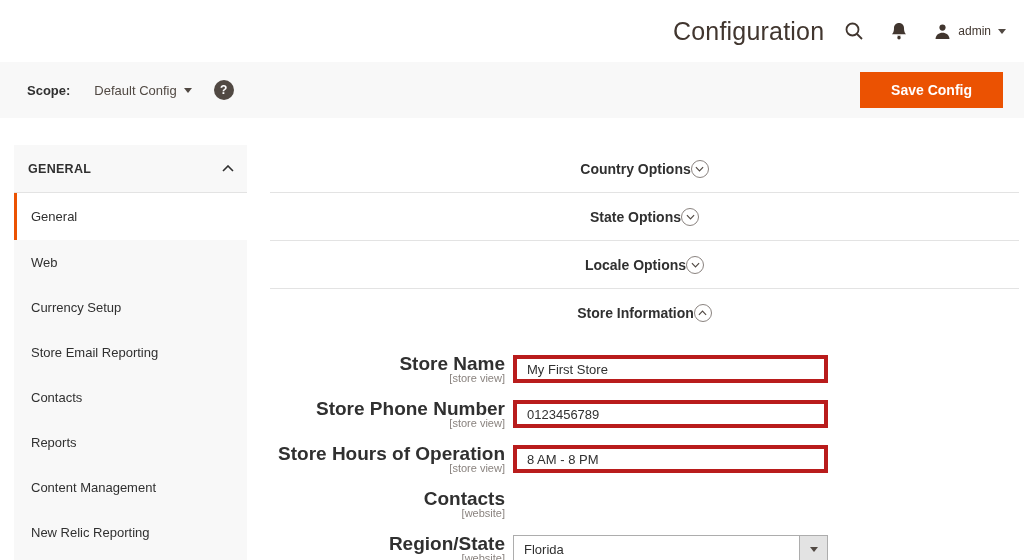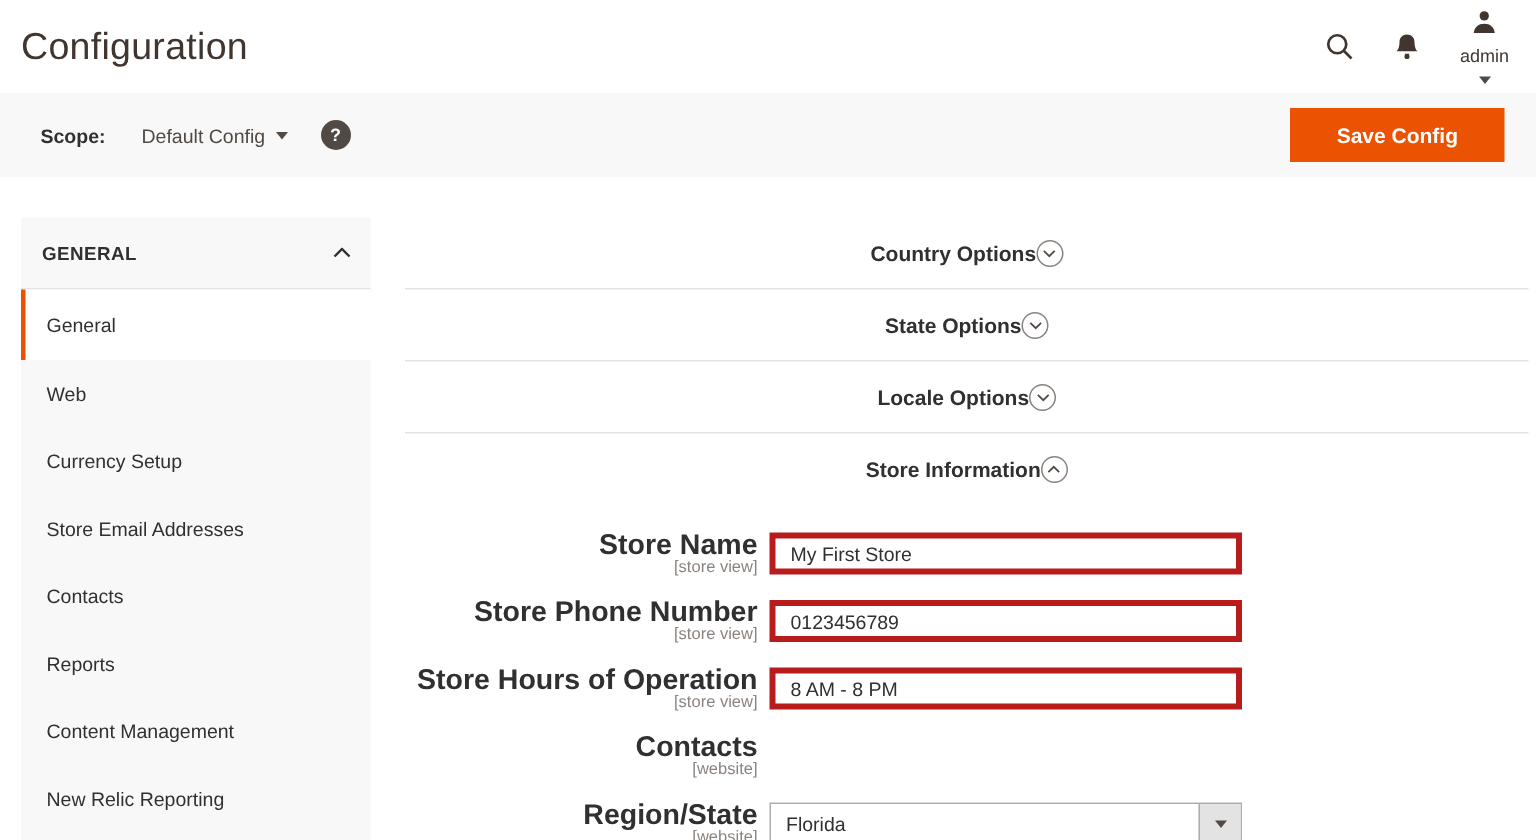--- a/index.html
+++ b/index.html
@@ -1,25 +1,25 @@
 <!DOCTYPE html>
 <html><head>
 <meta charset="utf-8">
 <style>
   * { margin:0; padding:0; box-sizing:border-box; }
   html,body { width:1024px; height:560px; overflow:hidden; background:#fff;
     font-family:"Liberation Sans","DejaVu Sans",sans-serif; color:#303030; }
 
   
-  .header { height:62px; display:flex; align-items:center; justify-content:space-between;
-    padding:0 18px 0 14px; background:#fff; }
+  .header { height:62px; display:flex; align-items:center; justify-content:flex-end;
+    padding:0 18px 0 14px; background:#fff;gap:20px; }
   .page-title { font-size:25px; font-weight:400; color:#41362f; letter-spacing:.2px; }
   .header-right { display:flex; align-items:center; gap:26px; }
   .hicon { display:flex; align-items:center; cursor:pointer; }
-  .admin-chip { display:flex; align-items:center; gap:7px; cursor:pointer;flex-direction:column; }
+  .admin-chip { display:flex; align-items:center; gap:7px; cursor:pointer; }
   .admin-name { font-size:12px; color:#41362f; }
   .caret-down { width:0; height:0; border-left:4px solid transparent; border-right:4px solid transparent;
     border-top:5px solid #514943; display:inline-block; }
 
   
   .scope-bar { height:56px; background:#f8f8f8; display:flex; align-items:center;
     justify-content:space-between; padding:0 21px 0 27px; }
   .scope-left { display:flex; align-items:center; }
   .scope-label { font-size:13px; font-weight:700; color:#303030; }
   .scope-switcher { display:flex; align-items:center; gap:7px; margin-left:24px; cursor:pointer; }
@@ -125,21 +125,21 @@
     <div class="side-item active">
       <span>General</span>
     </div>
     <div class="side-item">
       <span>Web</span>
     </div>
     <div class="side-item">
       <span>Currency Setup</span>
     </div>
     <div class="side-item">
-      <span>Store Email Addresses</span>
+      <span>Store Email Reporting</span>
     </div>
     <div class="side-item">
       <span>Contacts</span>
     </div>
     <div class="side-item">
       <span>Reports</span>
     </div>
     <div class="side-item">
       <span>Content Management</span>
     </div>

